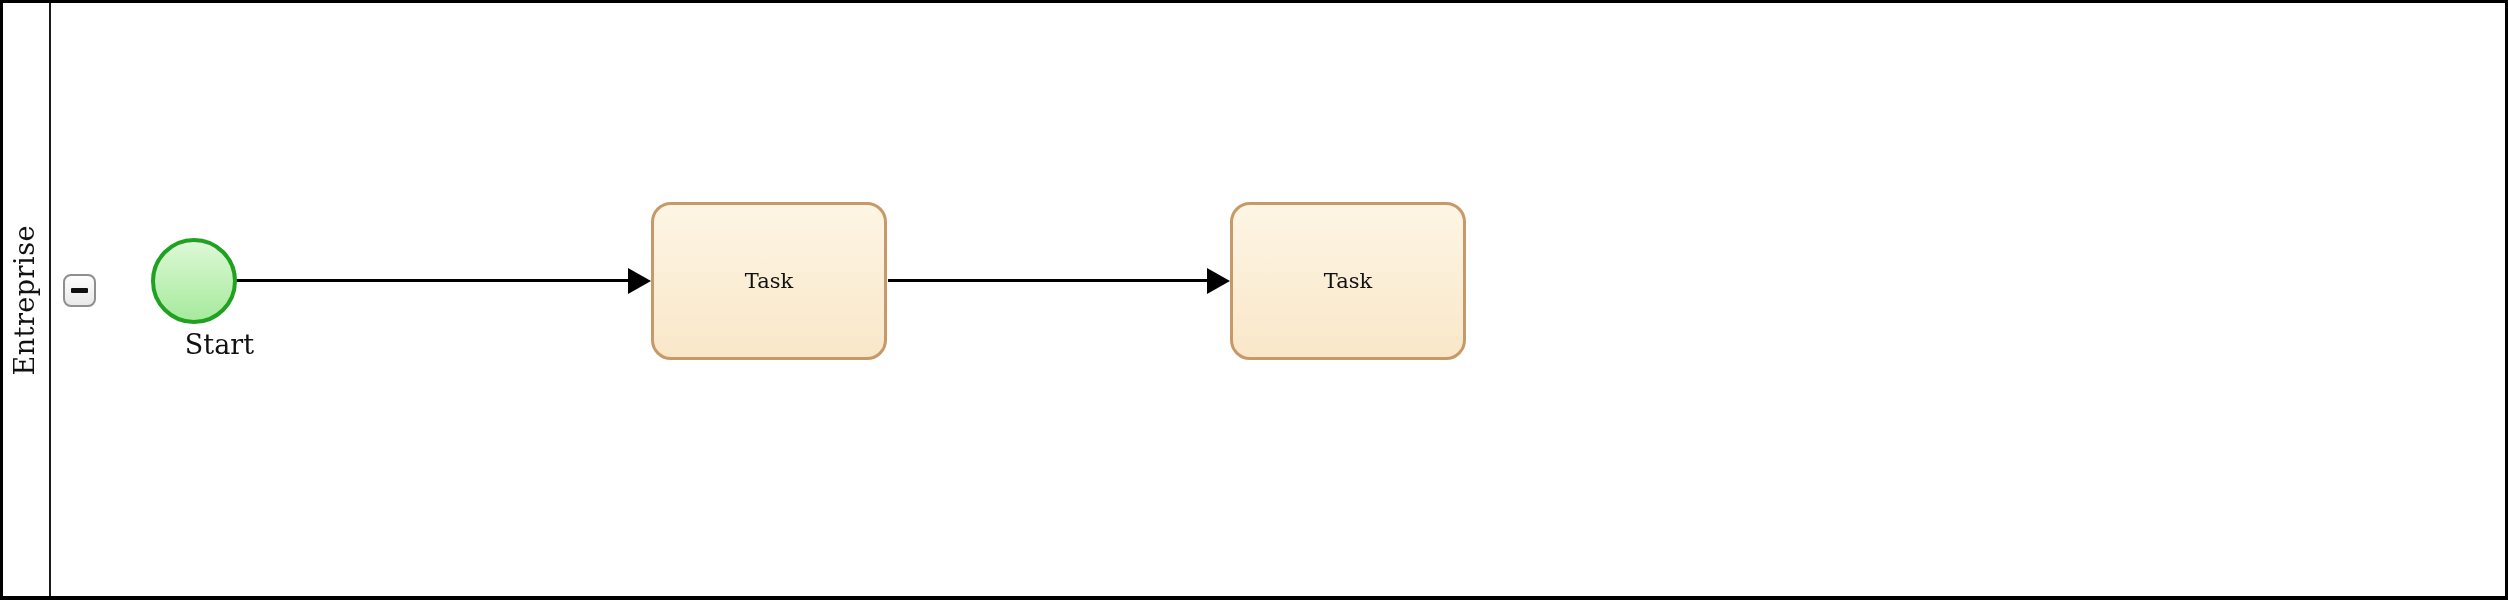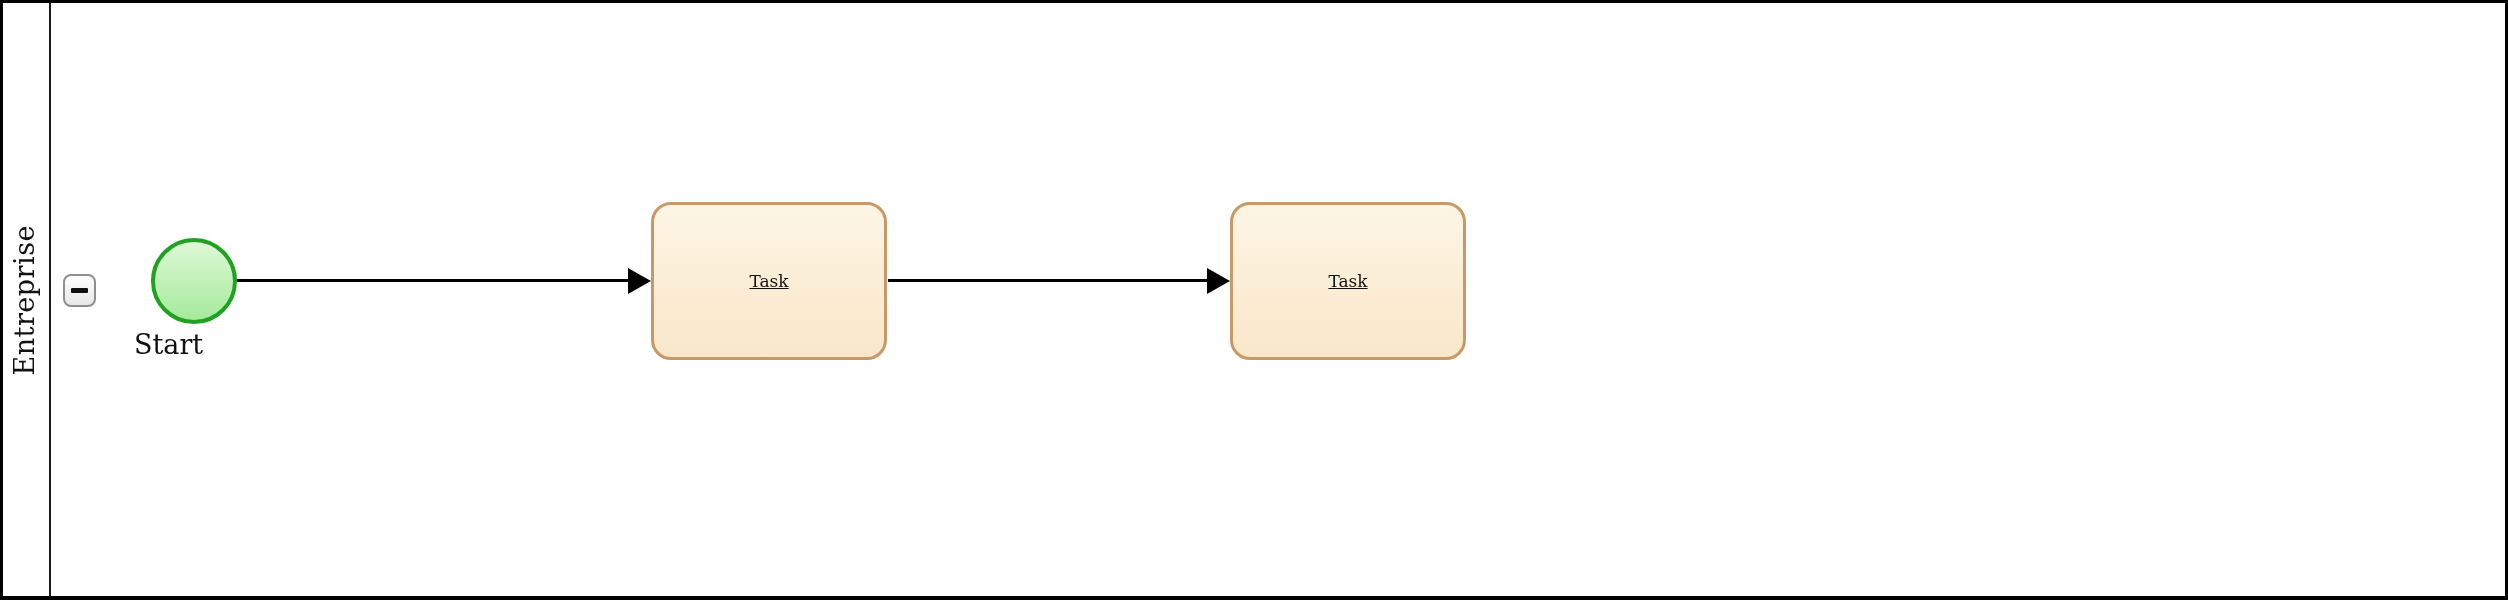--- a/index.html
+++ b/index.html
@@ -91,21 +91,21 @@
     box-sizing: border-box;
     border: 4px solid var(--start-border);
     border-radius: 50%;
     background: linear-gradient(180deg, var(--start-fill-top) 0%, var(--start-fill-bottom) 100%);
     z-index: 3;
   }
   .start-label {
     position: absolute;
     left: 134px; top: 330px;
     width: 120px;
-    text-align: left;
+    text-align: right;
     font-size: 27px;
     line-height: 30px;
     color: var(--text-color);
     z-index: 3;
   }
   
   .task {
     position: absolute;
     top: 202px;
     width: 236px; height: 158px;
@@ -114,23 +114,22 @@
     border-radius: 20px;
     background: linear-gradient(180deg, var(--task-fill-top) 0%, var(--task-fill-bottom) 100%);
     display: flex;
     align-items: center;
     justify-content: center;
     z-index: 3;
   }
   .task-1 { left: 651px; }
   .task-2 { left: 1230px; }
   .task-label {
-    font-size: 17px;
+    font-size: 21px;
     color: var(--text-color);
-    text-decoration: underline;
   }
   
   .flow-line {
     position: absolute;
     top: 279px;
     height: 3px;
     background: var(--flow-color);
     z-index: 2;
   }
   .flow-line.flow-1 { left: 236px; width: 393px; }

